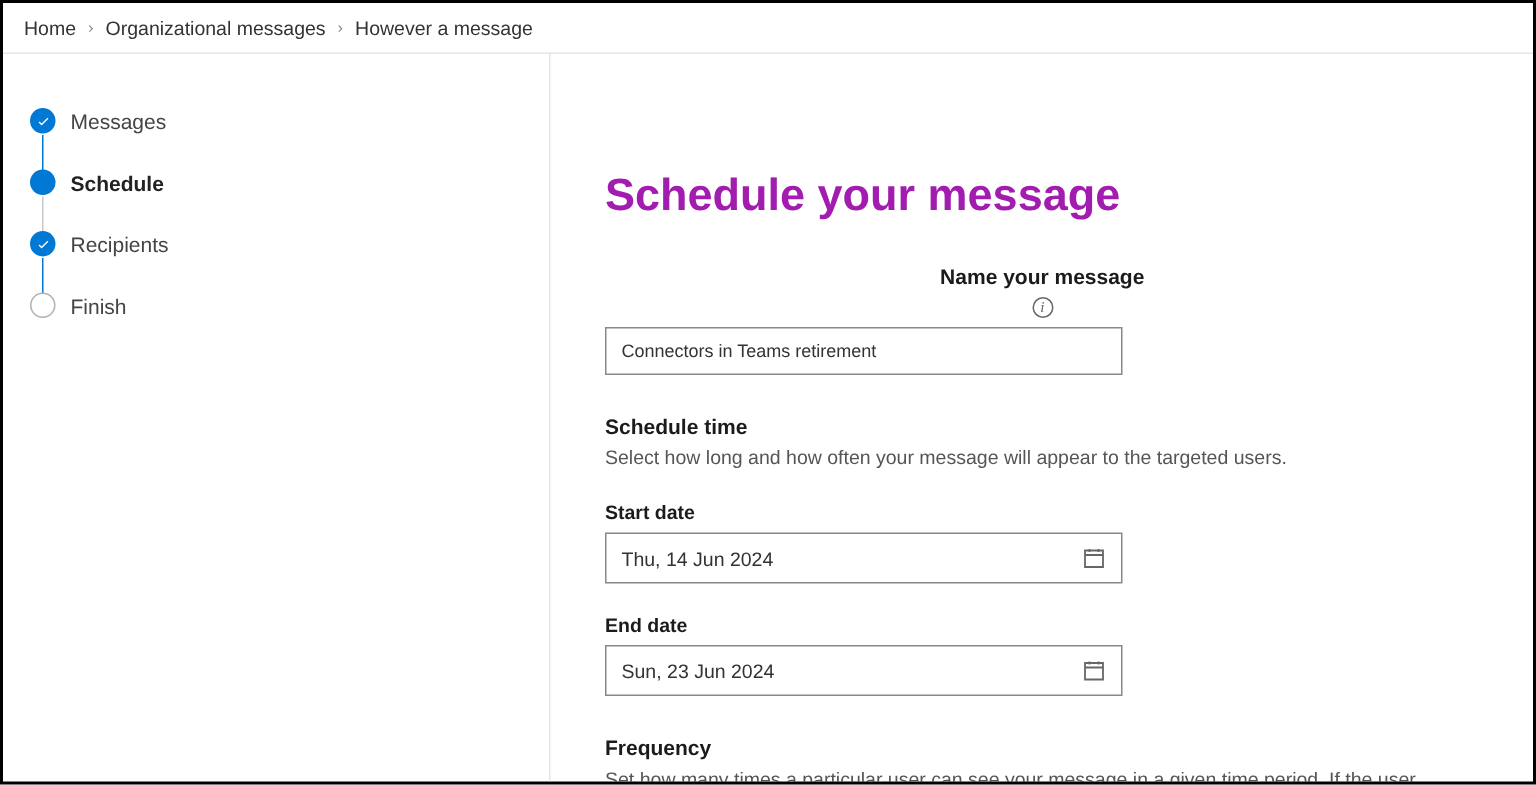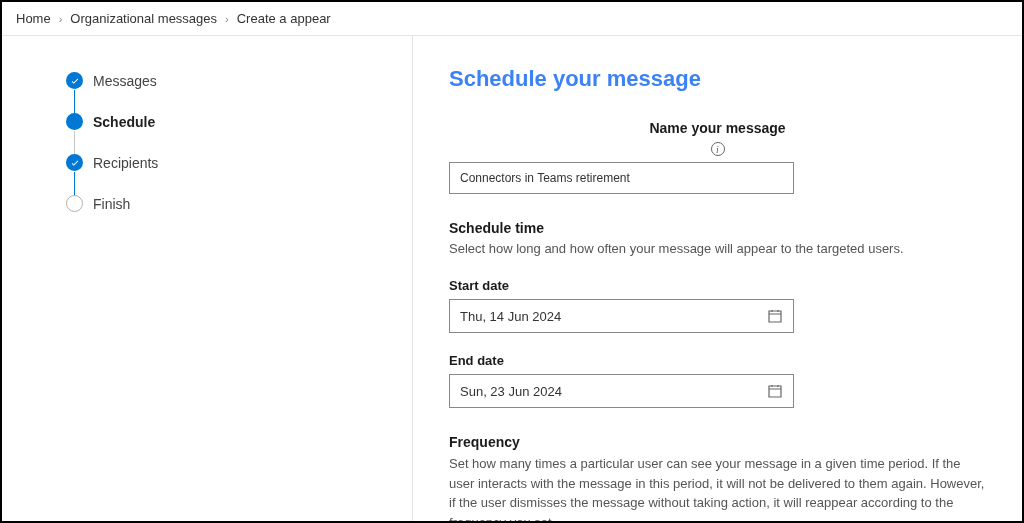--- a/index.html
+++ b/index.html
@@ -16,21 +16,21 @@
       align-items: center;
       gap: 8px;
       padding: 8px 14px;
       font-size: 13px;
       color: #333;
       border-bottom: 1px solid #e5e5e5;
       height: 34px;
     }
     .breadcrumbs a { color: #333; text-decoration: none; cursor: pointer; }
     .breadcrumbs .sep { color: #888; font-size: 11px; }
-    .layout { display: flex; height: calc(100% - 34px); padding-left: 46px; }
+    .layout { display: flex; height: calc(100% - 34px); }
     .steps {
       width: 365px;
       padding: 24px 18px;
       border-right: 1px solid #e5e5e5;
     }
     .step-item {
       display: flex;
       align-items: center;
       gap: 10px;
       position: relative;
@@ -57,21 +57,21 @@
     .step-indicator.current { background: #0078d4; }
     .step-indicator.current::after { content:''; width:7px; height:7px; background:#0078d4; border-radius:50%; }
     .step-indicator.pending { border: 1px solid #b0b0b0; background:#fff; }
     .step-label { font-size: 14px; color: #444; }
     .step-label.current { font-weight: 700; color:#222; }
     .main {
       flex: 1;
       padding: 30px 36px;
       overflow: auto;
     }
-    h1 { font-size: 22px; font-weight: 700; margin-bottom: 28px; color:#3b82f6; }
+    h1 { font-size: 30px; font-weight: 700; margin-bottom: 28px; color:#a21caf;margin-top:48px; }
     .field-label {
       font-size: 14px; font-weight: 600; color:#1b1b1b;
       display:flex; align-items:center; gap:6px; margin-bottom:6px;flex-direction:column;
     }
     .info-icon {
       width:14px; height:14px; border:1px solid #666; border-radius:50%;
       display:inline-flex; align-items:center; justify-content:center;
       font-size:10px; color:#666; font-weight:400; font-style: italic; font-family: Georgia, serif;
     }
     .text-input {
@@ -93,21 +93,21 @@
     .freq-desc { font-size:13px; color:#555; line-height:1.5; margin-top:4px; max-width: 600px;}
   </style>
 </head>
 <body>
 
 <div class="breadcrumbs">
   <a>Home</a>
   <span class="sep">›</span>
   <a>Organizational messages</a>
   <span class="sep">›</span>
-  <span>Create a appear</span>
+  <span>However a message</span>
 </div>
 
 <div class="layout">
   <div class="steps">
     <div class="step-item">
       <div class="step-indicator done">
         <svg viewBox="0 0 16 16">
             <path d="M6 10.2 3.8 8l-1 1L6 12.2 13.2 5l-1-1z"></path>
           </svg>
       </div>

